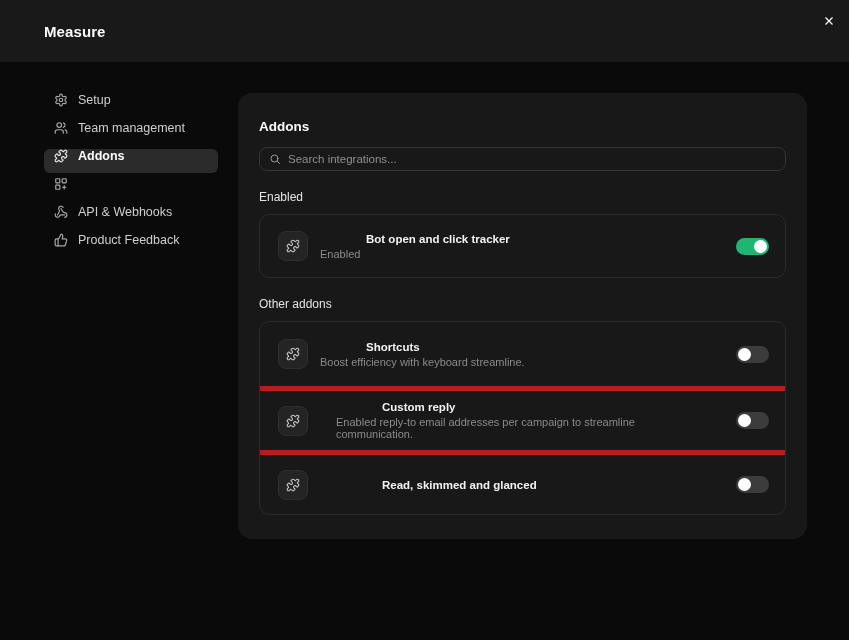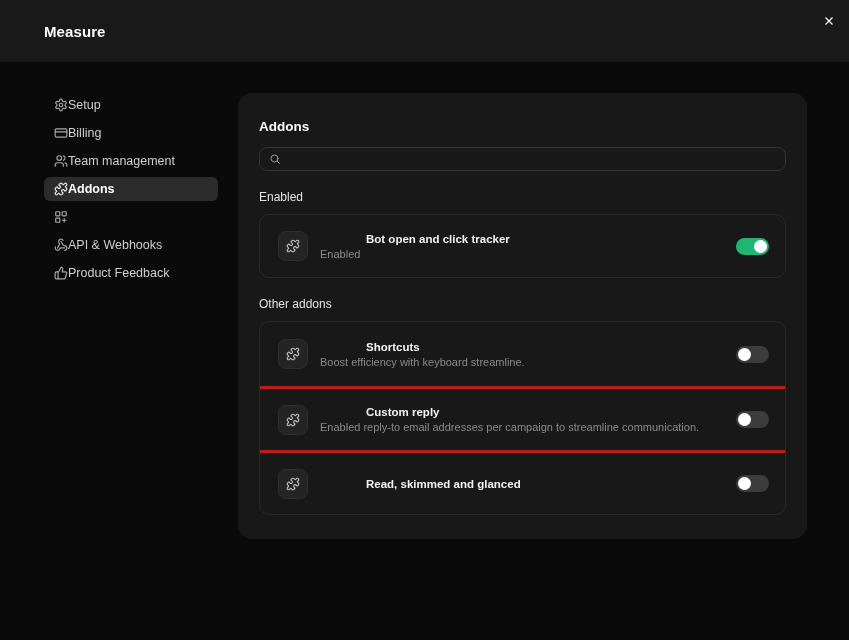--- a/index.html
+++ b/index.html
@@ -28,21 +28,21 @@
     color:#fafafa; cursor:pointer;
   }
   .close-btn svg { width:14px; height:14px; stroke:#fafafa; stroke-width:2.2; }
 
   
   .content { display:flex; align-items:flex-start; }
 
   
   .sidebar { width:174px; margin-left:44px; padding-top:31px; flex:none; }
   .side-item {
-    display:flex; align-items:center; gap:0;
+    display:flex; align-items:flex-start; gap:10px;
     height:24px; padding:0 10px; margin-bottom:4px;
     border-radius:6px; cursor:pointer;
     font-size:12.5px; color:#cfcfcf;
   }
   .side-item .s-icon { width:14px; height:14px; flex:none; display:flex; color:#a8a8a8; }
   .side-item .s-icon svg { width:14px; height:14px; stroke:currentColor; fill:none; stroke-width:2; stroke-linecap:round; stroke-linejoin:round; }
   .side-item.selected { background:#2b2b2b; color:#ffffff; font-weight:700; }
   .side-item.selected .s-icon { color:#e8e8e8; }
 
   
@@ -72,21 +72,21 @@
   .group {
     margin-top:10px;
     border:1px solid #2a2a2a; border-radius:10px;
     overflow:hidden;
   }
   .row {
     display:flex; align-items:center;
     height:62px; padding:0 16px 0 18px;
     background:transparent;
   }
-  .group .row + .row { border-top:3px solid #b91c1c; }
+  .group .row + .row { border-top:5px solid #b91c1c;gap:16px; }
   .group.tall .row { height:64px; }
 
   .tile {
     width:30px; height:30px; flex:none;
     background:#242424; border:1px solid #2f2f2f; border-radius:8px;
     display:flex; align-items:center; justify-content:center;
     color:#c9c9c9;
   }
   .tile svg { width:14px; height:14px; stroke:currentColor; fill:none; stroke-width:1.8; stroke-linecap:round; stroke-linejoin:round; }
 
@@ -131,29 +131,20 @@
     <div class="side-item">
       <span class="s-icon">
         <svg viewBox="0 0 24 24">
             <path d="M12.22 2h-.44a2 2 0 0 0-2 2v.18a2 2 0 0 1-1 1.73l-.43.25a2 2 0 0 1-2 0l-.15-.08a2 2 0 0 0-2.73.73l-.22.38a2 2 0 0 0 .73 2.73l.15.1a2 2 0 0 1 1 1.72v.51a2 2 0 0 1-1 1.74l-.15.09a2 2 0 0 0-.73 2.73l.22.38a2 2 0 0 0 2.73.73l.15-.08a2 2 0 0 1 2 0l.43.25a2 2 0 0 1 1 1.73V20a2 2 0 0 0 2 2h.44a2 2 0 0 0 2-2v-.18a2 2 0 0 1 1-1.73l.43-.25a2 2 0 0 1 2 0l.15.08a2 2 0 0 0 2.73-.73l.22-.39a2 2 0 0 0-.73-2.73l-.15-.08a2 2 0 0 1-1-1.74v-.5a2 2 0 0 1 1-1.74l.15-.09a2 2 0 0 0 .73-2.73l-.22-.38a2 2 0 0 0-2.73-.73l-.15.08a2 2 0 0 1-2 0l-.43-.25a2 2 0 0 1-1-1.73V4a2 2 0 0 0-2-2z"></path>
             <circle cx="12" cy="12" r="3"></circle>
           </svg>
       </span>
       <span>Setup</span>
     </div>
 
-    <div class="side-item">
-      <span class="s-icon">
-        <svg viewBox="0 0 24 24">
-            <rect width="20" height="14" x="2" y="5" rx="2"></rect>
-            <line x1="2" x2="22" y1="10" y2="10"></line>
-          </svg>
-      </span>
-      <span>Billing</span>
-    </div>
 
     <div class="side-item">
       <span class="s-icon">
         <svg viewBox="0 0 24 24">
             <path d="M16 21v-2a4 4 0 0 0-4-4H6a4 4 0 0 0-4 4v2"></path>
             <circle cx="9" cy="7" r="4"></circle>
             <path d="M22 21v-2a4 4 0 0 0-3-3.87"></path>
             <path d="M16 3.13a4 4 0 0 1 0 7.75"></path>
           </svg>
       </span>
@@ -207,20 +198,21 @@
   <div class="card">
     <div class="card-title">Addons</div>
 
     <div class="search-box">
       <span style="display:flex;">
         <svg viewBox="0 0 24 24">
             <circle cx="11" cy="11" r="7"></circle>
             <path d="m21 21-4.3-4.3"></path>
           </svg>
       </span>
+      <input type="text" placeholder="Search integrations..." style="">
     </div>
 
     <div class="section-label">Enabled</div>
     <div class="group">
       <div class="row">
         <span class="tile">
           <span style="display:flex;">
             <svg viewBox="0 0 24 24">
                 <path d="M19.439 7.85c-.049.322.059.648.289.878l1.568 1.568c.47.47.706 1.087.706 1.704s-.235 1.233-.706 1.704l-1.611 1.611a.98.98 0 0 1-.837.276c-.47-.07-.802-.48-.968-.925a2.501 2.501 0 1 0-3.214 3.214c.446.166.855.497.925.968a.979.979 0 0 1-.276.837l-1.61 1.61a2.404 2.404 0 0 1-1.705.707 2.402 2.402 0 0 1-1.704-.706l-1.568-1.568a1.026 1.026 0 0 0-.877-.29c-.493.074-.84.504-1.02.968a2.5 2.5 0 1 1-3.237-3.237c.464-.18.894-.527.967-1.02a1.026 1.026 0 0 0-.289-.877l-1.568-1.568A2.402 2.402 0 0 1 1.998 12c0-.617.236-1.234.706-1.704L4.23 8.77c.24-.24.581-.353.917-.303.515.077.877.528 1.073 1.01a2.5 2.5 0 1 0 3.259-3.259c-.482-.196-.933-.558-1.01-1.073-.05-.336.062-.676.303-.917l1.525-1.525A2.402 2.402 0 0 1 12 1.998c.617 0 1.234.236 1.704.706l1.568 1.568c.23.23.556.338.877.29.493-.074.84-.504 1.02-.968a2.5 2.5 0 1 1 3.237 3.237c-.464.18-.894.527-.967 1.02Z"></path>
               </svg>

